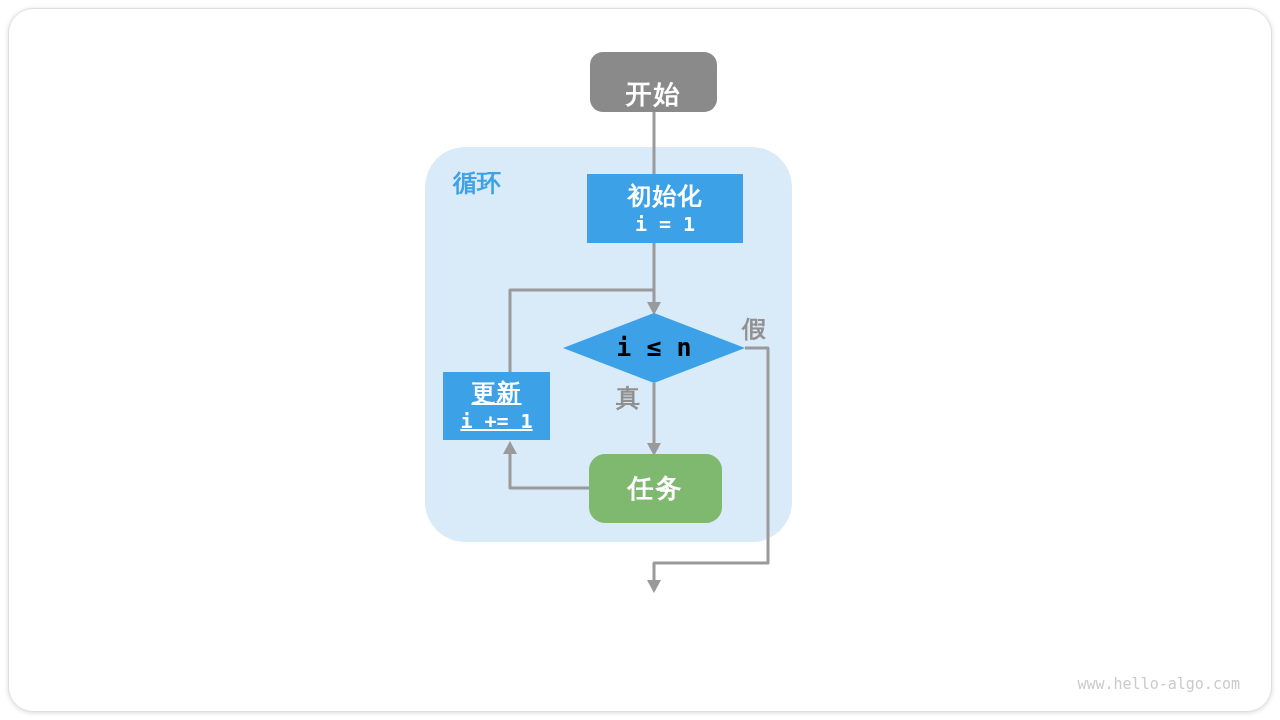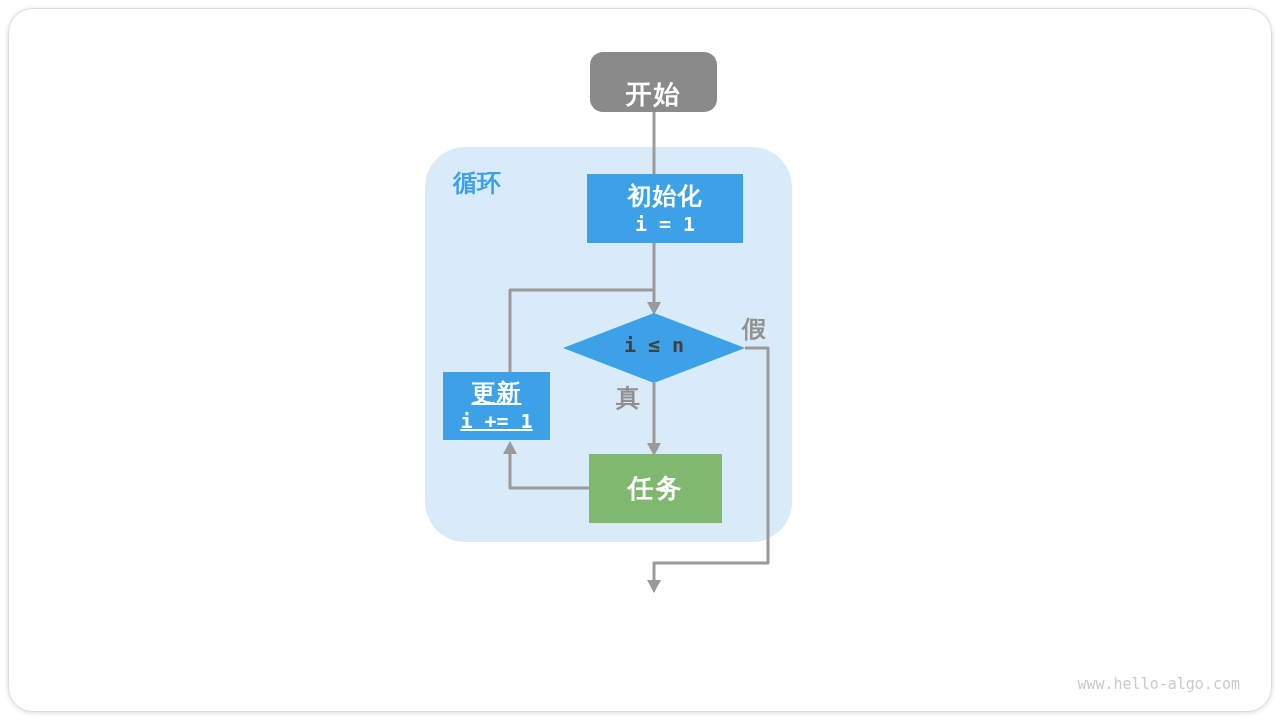--- a/index.html
+++ b/index.html
@@ -48,40 +48,40 @@
   svg.edges .diamond   { fill: var(--node-blue, #3da1e8); }
 
   .node {
     position: absolute;
     display: flex; align-items: center; justify-content: center;
     color: #ffffff; font-weight: bold;
     box-sizing: border-box;
   }
   .node.gray  { background: var(--node-gray, #8a8a8a); border-radius: 13px; font-size: 26px; letter-spacing: 2px; align-items: flex-end; }
   .node.blue  { background: var(--node-blue, #3da1e8); flex-direction: column; }
-  .node.green { background: var(--node-green, #7fb96f); font-size: 26px; letter-spacing: 2px; }
+  .node.green { background: var(--node-green, #7fb96f); font-size: 26px; letter-spacing: 2px; border-radius: 16px; }
   .node .t { font-size: 24px; line-height: 1.25; letter-spacing: 1px; }
   .node .c {
     font-family: "DejaVu Sans Mono", monospace;
     font-size: 20px; font-weight: bold; line-height: 1.3; text-align: right;
   }
 
   .node-start  { left: 590px; top: 52px;  width: 127px; height: 60px; }
   .node-init   { left: 587px; top: 174px; width: 156px; height: 69px; }
   .node-update { left: 443px; top: 372px; width: 107px; height: 68px; text-decoration: underline; }
   .node-task   { left: 589px; top: 454px; width: 133px; height: 69px; }
   .node-end    { left: 589px; top: 591px; width: 129px; height: 62px; }
 
   .diamond-text {
     position: absolute;
     left: 594px; top: 333px; width: 120px;
     text-align: center;
-    color: #404040;
+    color: #000000;
     font-family: "DejaVu Sans Mono", monospace;
-    font-size: 20px; font-weight: bold;
+    font-size: 25px; font-weight: bold;
   }
 
   .branch {
     position: absolute;
     font-size: 24px; font-weight: bold;
     color: var(--branch-label-color, #909090);
   }
   .branch-true  { left: 616px; top: 382px; }
   .branch-false { left: 742px; top: 313px; }
 

